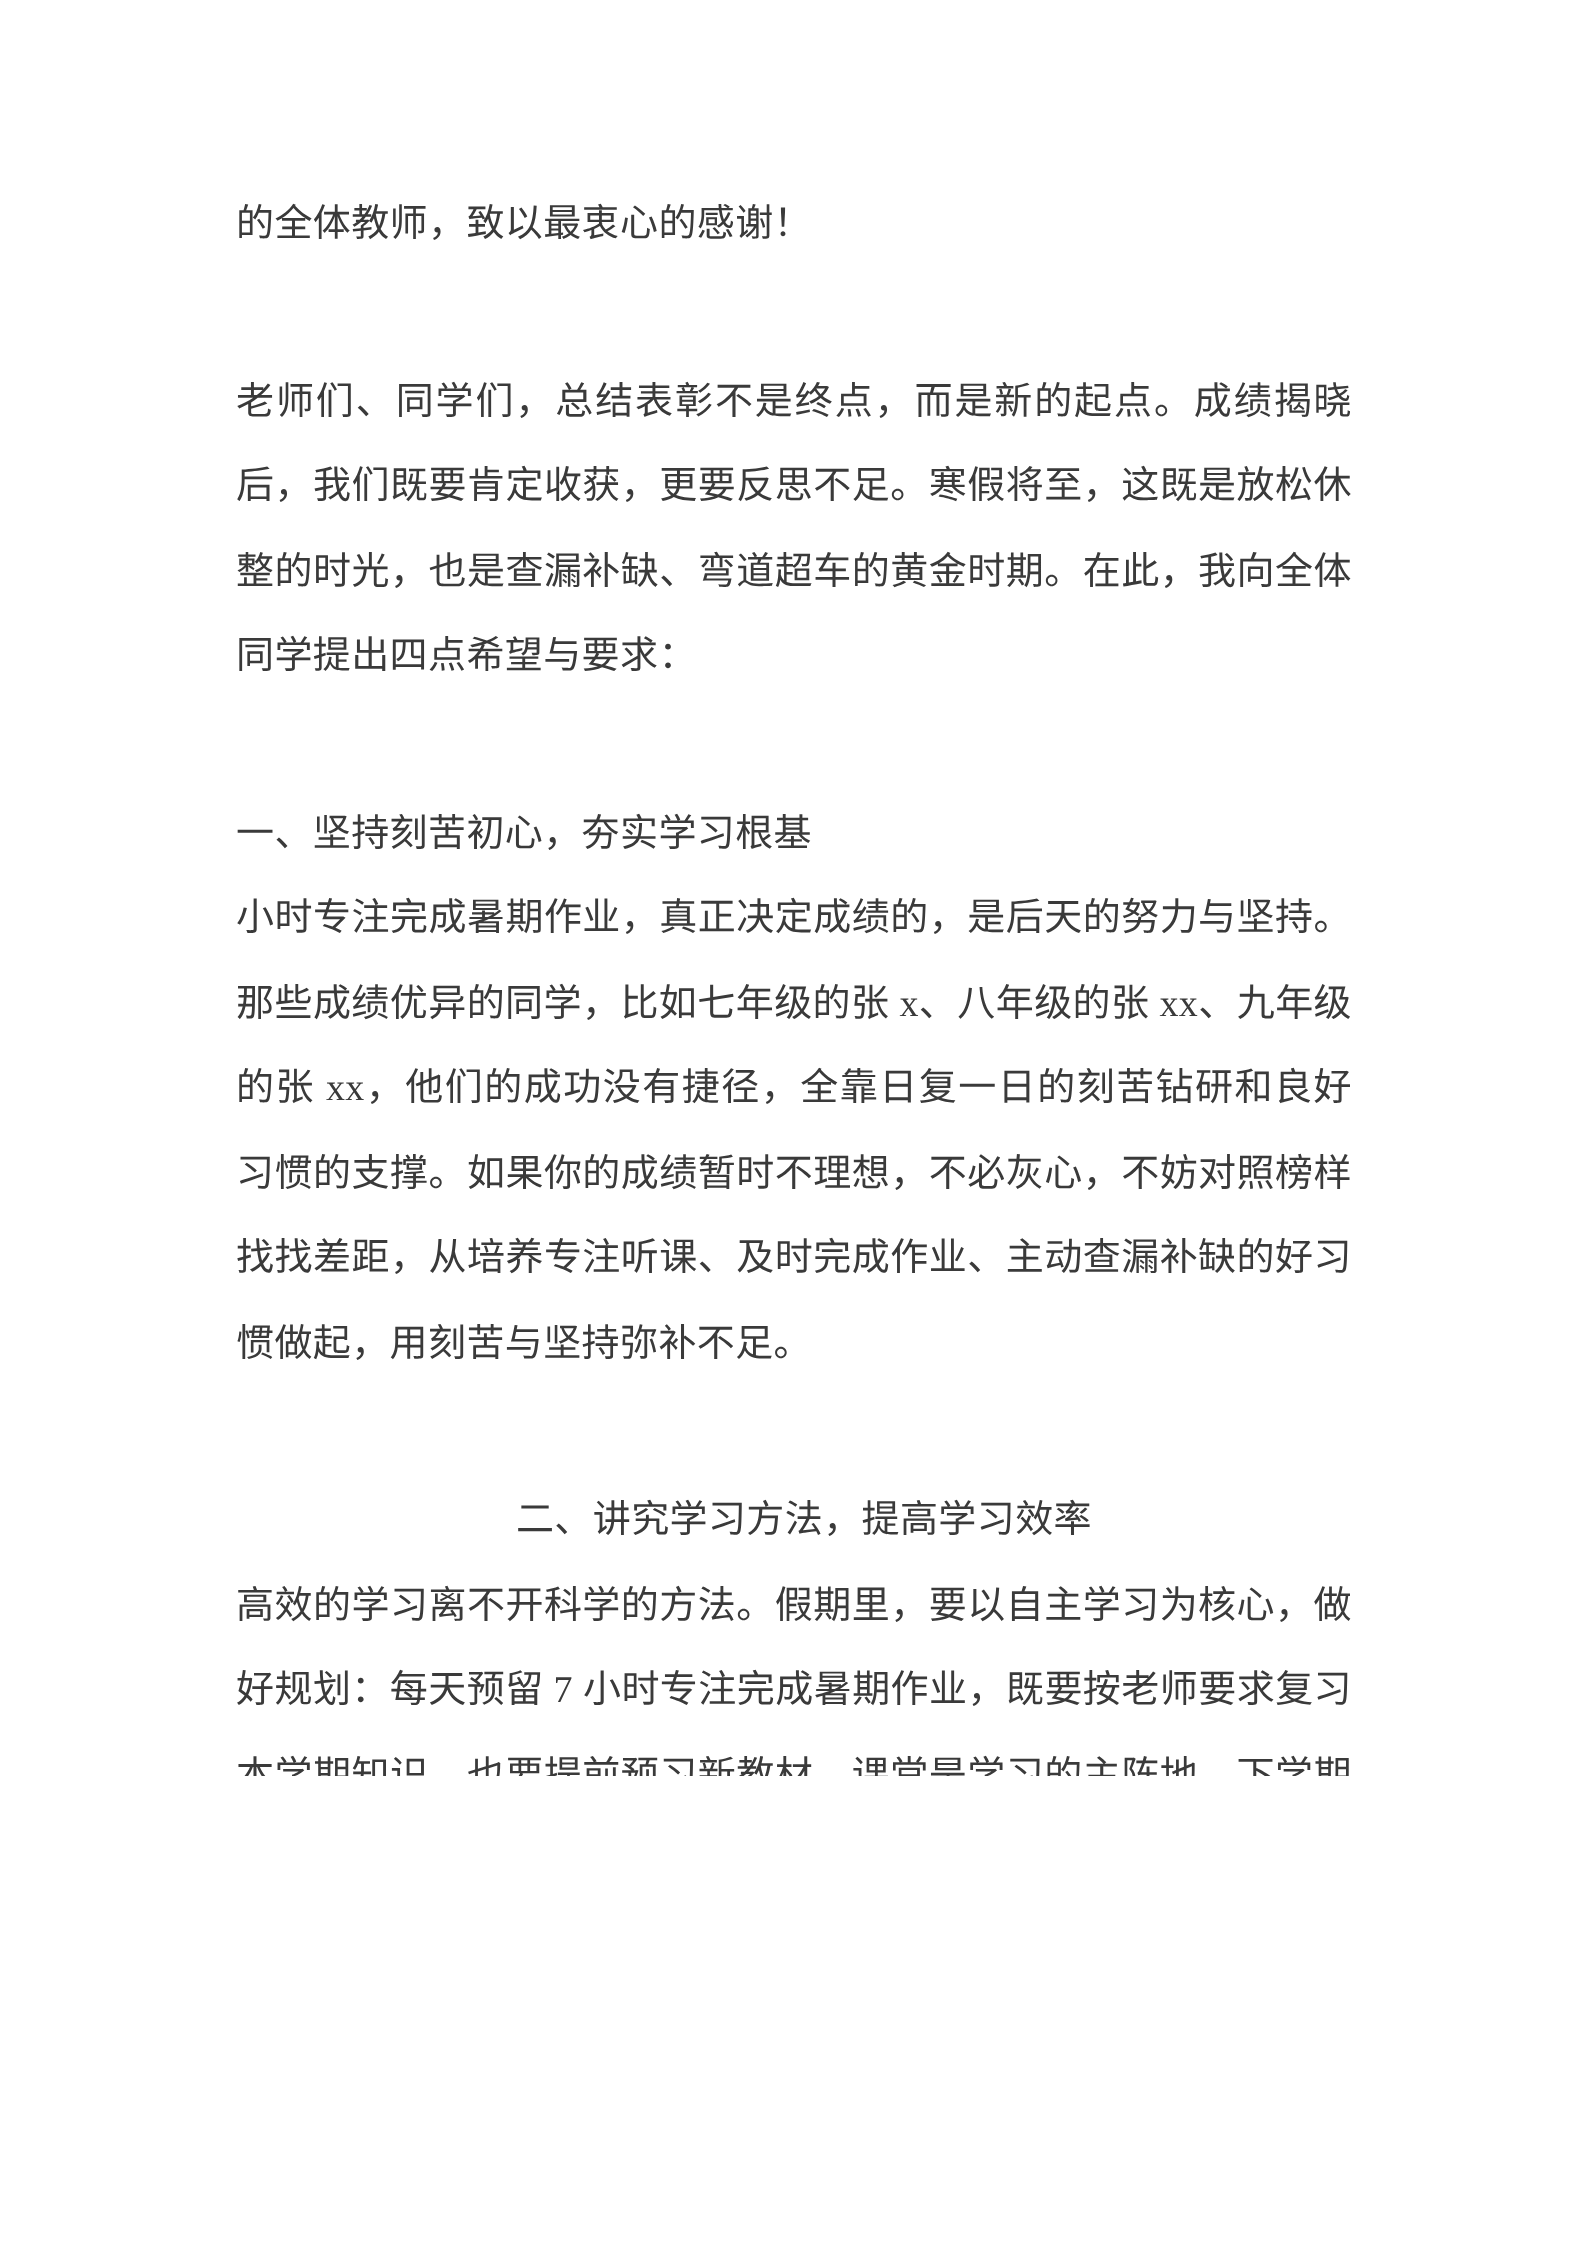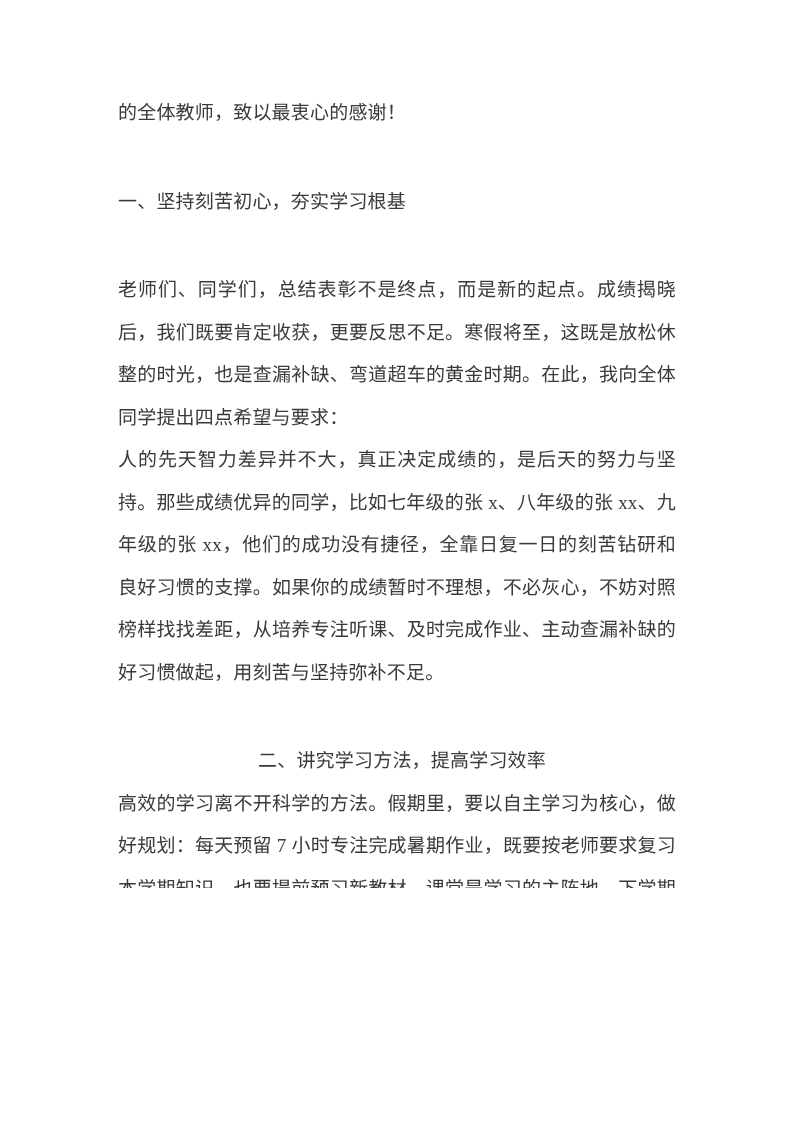--- a/index.html
+++ b/index.html
@@ -40,22 +40,22 @@
     text-indent: 10px;
     text-align: center;
   }
 </style>
 </head>
 <body>
 
 <div class="page doc">
   <p class="blk">的全体教师，致以最衷心的感谢！</p>
 
+  <p class="blk gap">老师们、同学们，总结表彰不是终点，而是新的起点。成绩揭晓后，我们既要肯定收获，更要反思不足。寒假将至，这既是放松休整的时光，也是查漏补缺、弯道超车的黄金时期。在此，我向全体同学提出四点希望与要求：</p>
+
   <p class="blk gap heading">一、坚持刻苦初心，夯实学习根基</p>
 
-  <p class="blk gap">老师们、同学们，总结表彰不是终点，而是新的起点。成绩揭晓后，我们既要肯定收获，更要反思不足。寒假将至，这既是放松休整的时光，也是查漏补缺、弯道超车的黄金时期。在此，我向全体同学提出四点希望与要求：</p>
-
-  <p class="blk">人的先天智力差异并不大，真正决定成绩的，是后天的努力与坚持。那些成绩优异的同学，比如七年级的张 x、八年级的张 xx、九年级的张 xx，他们的成功没有捷径，全靠日复一日的刻苦钻研和良好习惯的支撑。如果你的成绩暂时不理想，不必灰心，不妨对照榜样找找差距，从培养专注听课、及时完成作业、主动查漏补缺的好习惯做起，用刻苦与坚持弥补不足。</p>
+  <p class="blk">小时专注完成暑期作业，真正决定成绩的，是后天的努力与坚持。那些成绩优异的同学，比如七年级的张 x、八年级的张 xx、九年级的张 xx，他们的成功没有捷径，全靠日复一日的刻苦钻研和良好习惯的支撑。如果你的成绩暂时不理想，不必灰心，不妨对照榜样找找差距，从培养专注听课、及时完成作业、主动查漏补缺的好习惯做起，用刻苦与坚持弥补不足。</p>
 
   <p class="blk gap heading heading-2">二、讲究学习方法，提高学习效率</p>
 
   <p class="blk">高效的学习离不开科学的方法。假期里，要以自主学习为核心，做好规划：每天预留 7 小时专注完成暑期作业，既要按老师要求复习本学期知识，也要提前预习新教材。课堂是学习的主阵地，下学期回归校园后，更要珍惜课堂时光，主动思考、大胆发言、认真记笔记，让每一节课都学有所获。需要提醒的是，下学期开学后，班主任将严格检查暑假作业，未认真完成的同学将暂缓报到，请大家务必重视。</p>
 </div>
 
 </body></html>

